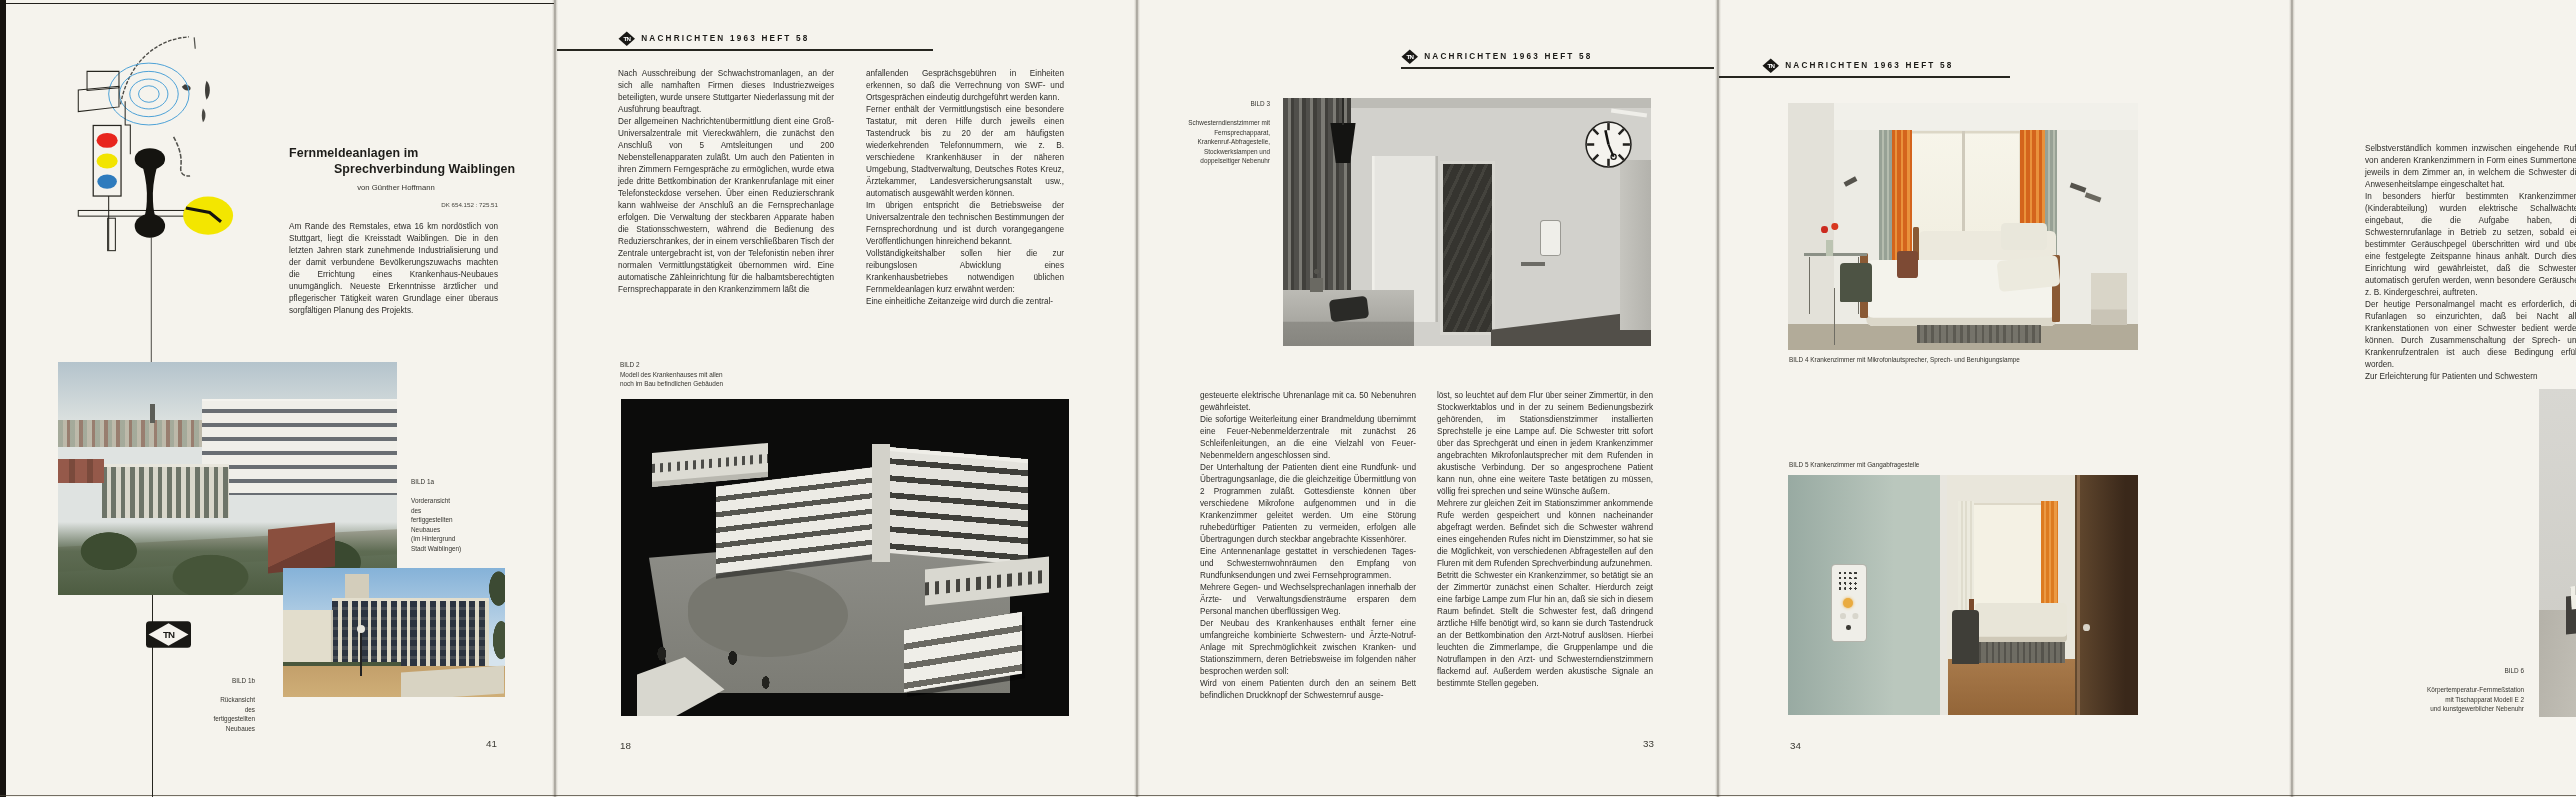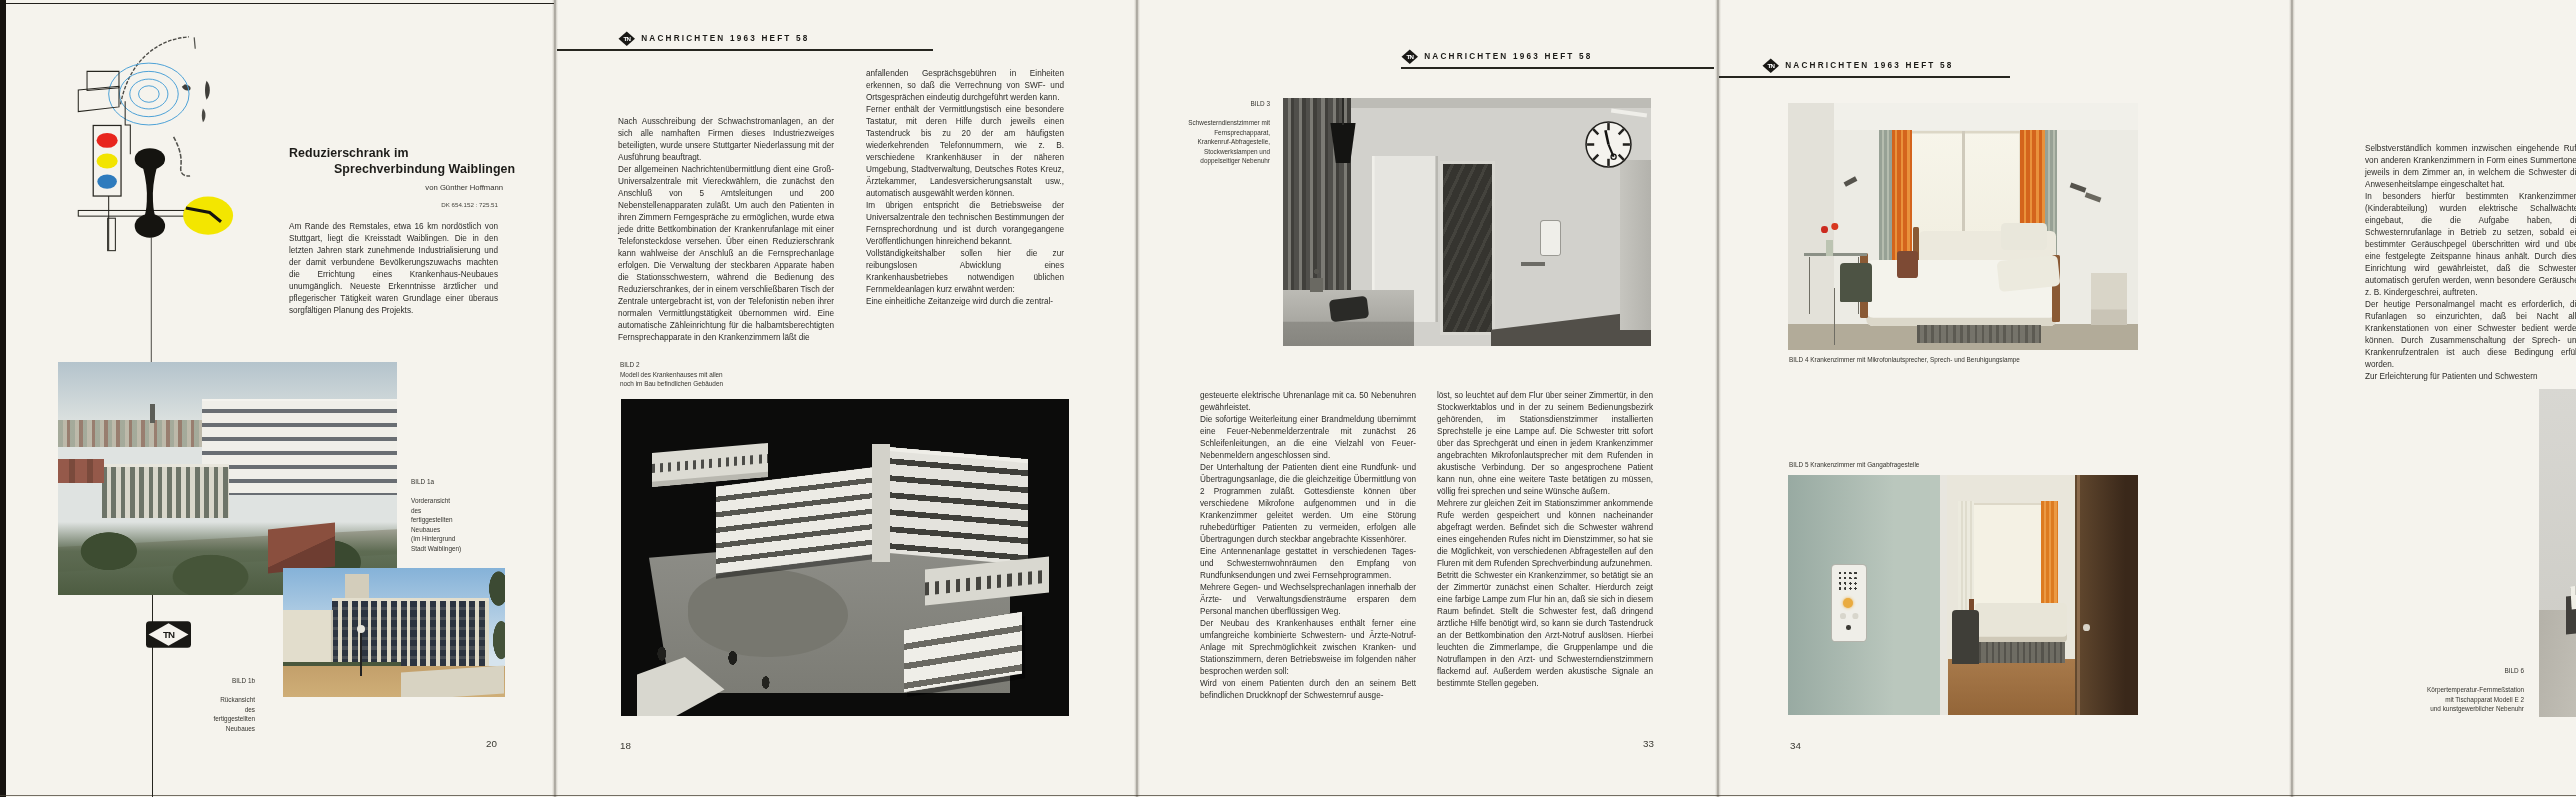--- a/index.html
+++ b/index.html
@@ -76,23 +76,23 @@
       <line x1="192.7" y1="400" x2="192.7" y2="700" stroke="#26251f" stroke-width="1.6"></line>
 
       <g>
         <ellipse cx="303" cy="358" rx="48.5" ry="37" fill="#f3e600"></ellipse>
         <polyline points="260,343 306,352 328,370" fill="none" stroke="#151410" stroke-width="6"></polyline>
       </g>
     </svg>
 
     <div class="abs" style="left:152px;top:595px;width:1px;height:202px;background:#26251f;z-index:1;"></div>
 
-    <div class="title" style="left:289px;top:146px;">Reduzierschrank im</div>
+    <div class="title" style="left:289px;top:146px;">Fernmeldeanlagen im</div>
     <div class="title" style="left:334px;top:162px;">Sprechverbindung Waiblingen</div>
-    <div class="abs" style="left:289px;top:183px;width:214px;text-align:right;font-size:7.7px;color:#34332e;">von Günther Hoffmann</div>
+    <div class="abs" style="left:289px;top:183px;width:214px;text-align:center;font-size:7.7px;color:#34332e;">von Günther Hoffmann</div>
     <div class="abs" style="left:289px;top:201px;width:209px;text-align:right;font-size:6.2px;color:#45443e;">DK 654.152 : 725.51</div>
     <div class="bodycol" style="left:289px;top:221px;width:209px;">Am Rande des Remstales, etwa 16 km nordöstlich von Stuttgart, liegt die Kreisstadt Waiblingen. Die in den letzten Jahren stark zunehmende Industrialisierung und der damit verbundene Bevölkerungszuwachs machten die Errichtung eines Krankenhaus-Neubaues unumgänglich. Neueste Erkenntnisse ärztlicher und pflegerischer Tätigkeit waren Grundlage einer überaus sorgfältigen Planung des Projekts.</div>
 
     <div class="photo" style="left:58px;top:362px;width:339px;height:233px;z-index:2;background:#dfe3e1;">
       <div class="abs" style="left:0;top:0;width:339px;height:62px;background:linear-gradient(180deg,#b4c3cc,#dde2e0);"></div>
       <div class="abs" style="left:0;top:58px;width:340px;height:27px;background:repeating-linear-gradient(90deg,#9aa08e 0 4.6px,#b7b2a0 4.6px 8.8px,#8c6c5b 8.8px 12.4px);opacity:.85;"></div>
       <div class="abs" style="left:92px;top:42px;width:5.2px;height:18.5px;background:#5c5e58;"></div>
       <div class="abs" style="left:144px;top:37px;width:195px;height:96px;background:repeating-linear-gradient(180deg,#f0efe9 0 10.3px,#696e73 10.3px 14px);box-shadow:inset 0 2.1px 0 #f4f3ee;"></div>
       <div class="abs" style="left:44px;top:102px;width:127px;height:54px;background:repeating-linear-gradient(90deg,#6d7468 0 4.6px,#d9d7cb 4.6px 9.3px);box-shadow:inset 0 3.1px 0 #e8e6dc;"></div>
       <div class="abs" style="left:0;top:97px;width:46px;height:24px;background:repeating-linear-gradient(90deg,#95594a 0 11.3px,#7a4a3c 11.3px 17.5px);"></div>
@@ -126,34 +126,34 @@
 des
 fertiggestellten
 Neubaues</div>
 
     <svg class="abs" style="left:146px;top:621px;z-index:4;" width="45" height="27" viewBox="0 0 88 52">
       <rect x="0" y="0" width="88" height="52" rx="7" fill="#191815"></rect>
       <polygon points="44,4 83,26 44,48 5,26" fill="#f5f3ed"></polygon>
       <text x="44" y="33" text-anchor="middle" font-family="Liberation Sans, sans-serif" font-size="19" font-weight="bold" fill="#191815" letter-spacing="-2">TN</text>
     </svg>
 
-    <div class="pageno pn-r" style="left:394px;top:738px;width:103px;">20</div>
+    <div class="pageno pn-r" style="left:394px;top:738px;width:103px;">41</div>
   </div>
 
   <div>
     <div class="hdr" style="left:618px;top:31px;">
       <svg width="17.5" height="15.5" viewBox="0 0 34 30">
         <polygon points="17,1 33,15 17,29 1,15" fill="#191815"></polygon>
         <text x="17" y="20" text-anchor="middle" font-family="Liberation Sans, sans-serif" font-size="12" font-weight="bold" fill="#fff" letter-spacing="-1.5">TN</text>
       </svg>
       <span class="hdr-text">NACHRICHTEN 1963 HEFT 58</span>
     </div>
     <div class="rule" style="left:557px;top:49px;width:376px;"></div>
 
-    <div class="bodycol" style="left:618px;top:68px;width:216px;margin-top:48px;">Nach Ausschreibung der Schwachstromanlagen, an der sich alle namhaften Firmen dieses Industriezweiges beteiligten, wurde unsere Stuttgarter Niederlassung mit der Ausführung beauftragt.
+    <div class="bodycol" style="left:618px;top:68px;width:216px;">Nach Ausschreibung der Schwachstromanlagen, an der sich alle namhaften Firmen dieses Industriezweiges beteiligten, wurde unsere Stuttgarter Niederlassung mit der Ausführung beauftragt.
 Der allgemeinen Nachrichtenübermittlung dient eine Groß-Universalzentrale mit Viereckwählern, die zunächst den Anschluß von 5 Amtsleitungen und 200 Nebenstellenapparaten zuläßt. Um auch den Patienten in ihren Zimmern Ferngespräche zu ermöglichen, wurde etwa jede dritte Bettkombination der Krankenrufanlage mit einer Telefonsteckdose versehen. Über einen Reduzierschrank kann wahlweise der Anschluß an die Fernsprechanlage erfolgen. Die Verwaltung der steckbaren Apparate haben die Stationsschwestern, während die Bedienung des Reduzierschrankes, der in einem verschließbaren Tisch der Zentrale untergebracht ist, von der Telefonistin neben ihrer normalen Vermittlungstätigkeit übernommen wird. Eine automatische Zähleinrichtung für die halbamtsberechtigten Fernsprechapparate in den Krankenzimmern läßt die</div>
     <div class="bodycol" style="left:866px;top:68px;width:198px;">anfallenden Gesprächsgebühren in Einheiten erkennen, so daß die Verrechnung von SWF- und Ortsgesprächen eindeutig durchgeführt werden kann.
 Ferner enthält der Vermittlungstisch eine besondere Tastatur, mit deren Hilfe durch jeweils einen Tastendruck bis zu 20 der am häufigsten wiederkehrenden Telefonnummern, wie z. B. verschiedene Krankenhäuser in der näheren Umgebung, Stadtverwaltung, Deutsches Rotes Kreuz, Ärztekammer, Landesversicherungsanstalt usw., automatisch ausgewählt werden können.
 Im übrigen entspricht die Betriebsweise der Universalzentrale den technischen Bestimmungen der Fernsprechordnung und ist durch vorangegangene Veröffentlichungen hinreichend bekannt.
 Vollständigkeitshalber sollen hier die zur reibungslosen Abwicklung eines Krankenhausbetriebes notwendigen üblichen Fernmeldeanlagen kurz erwähnt werden:
 Eine einheitliche Zeitanzeige wird durch die zentral-</div>
 
     <div class="cap" style="left:620px;top:360px;width:170px;">BILD 2
 Modell des Krankenhauses mit allen
 noch im Bau befindlichen Gebäuden</div>

